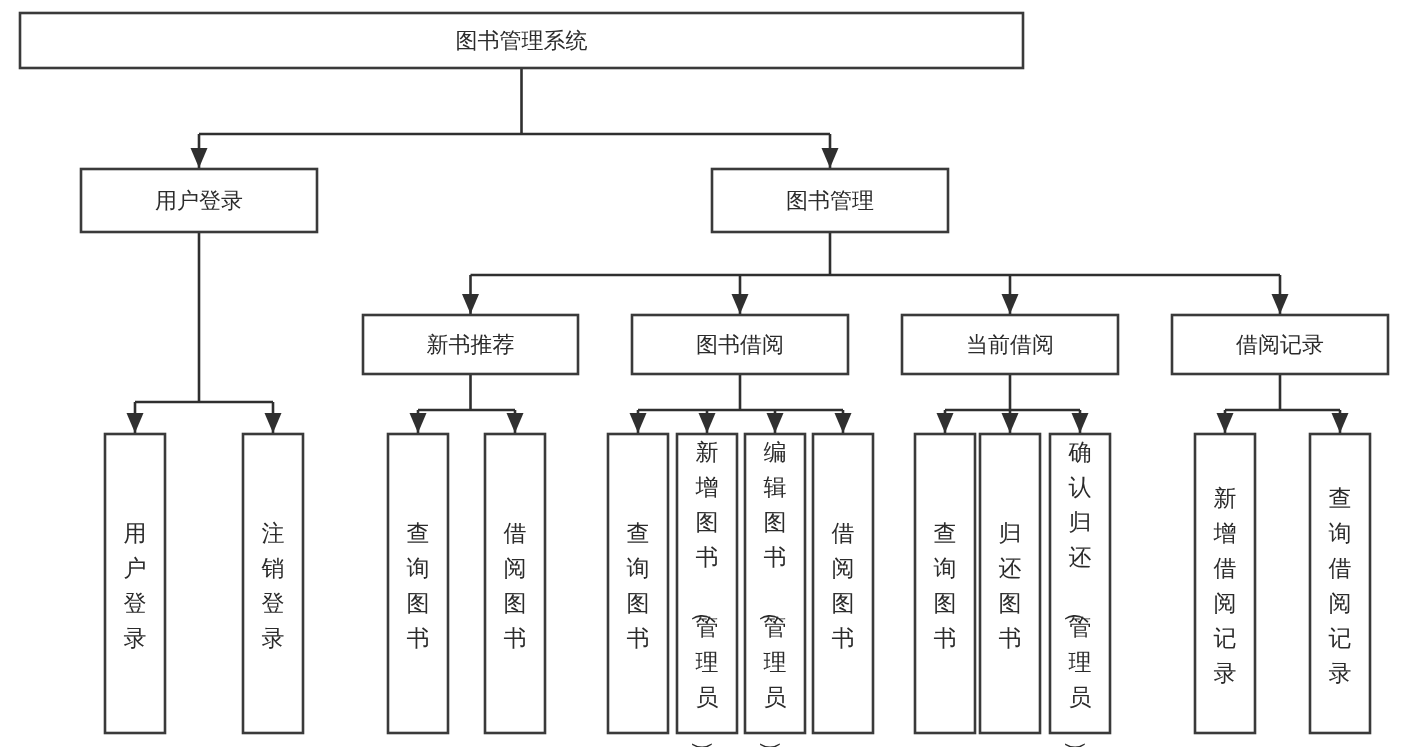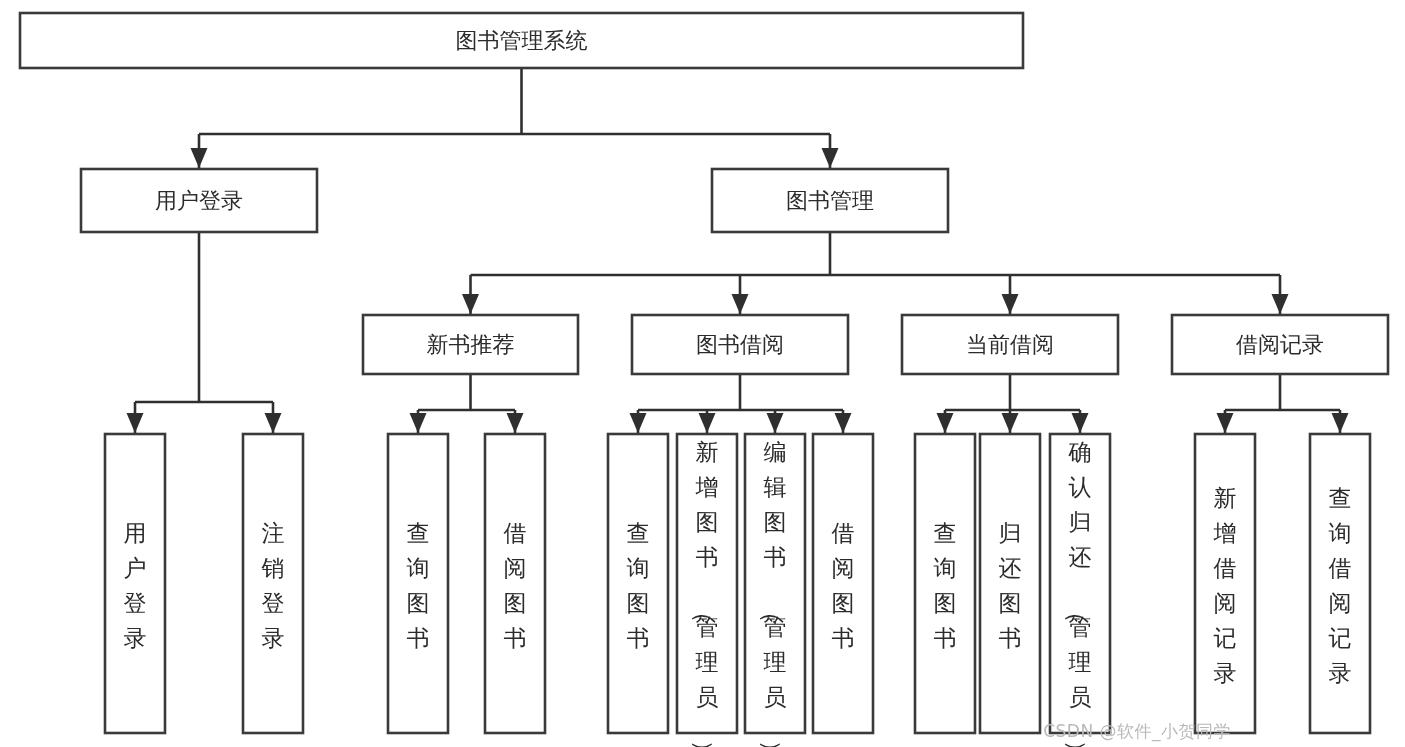--- a/index.html
+++ b/index.html
@@ -203,14 +203,13 @@
         <g>
           <rect class="node-box" x="1195" y="434" width="60" height="299"></rect>
           <text class="node-label-vertical" x="1225" y="505.8"><tspan x="1225" dy="0">新</tspan><tspan x="1225" dy="35">增</tspan><tspan x="1225" dy="35">借</tspan><tspan x="1225" dy="35">阅</tspan><tspan x="1225" dy="35">记</tspan><tspan x="1225" dy="35">录</tspan></text>
         </g>
         <g>
           <rect class="node-box" x="1310" y="434" width="60" height="299"></rect>
           <text class="node-label-vertical" x="1340" y="505.8"><tspan x="1340" dy="0">查</tspan><tspan x="1340" dy="35">询</tspan><tspan x="1340" dy="35">借</tspan><tspan x="1340" dy="35">阅</tspan><tspan x="1340" dy="35">记</tspan><tspan x="1340" dy="35">录</tspan></text>
         </g>
       </g>
   </svg>
-  <div class="watermark">CSDN @软件_小贺同学</div>
 </div>
 
 </body></html>

